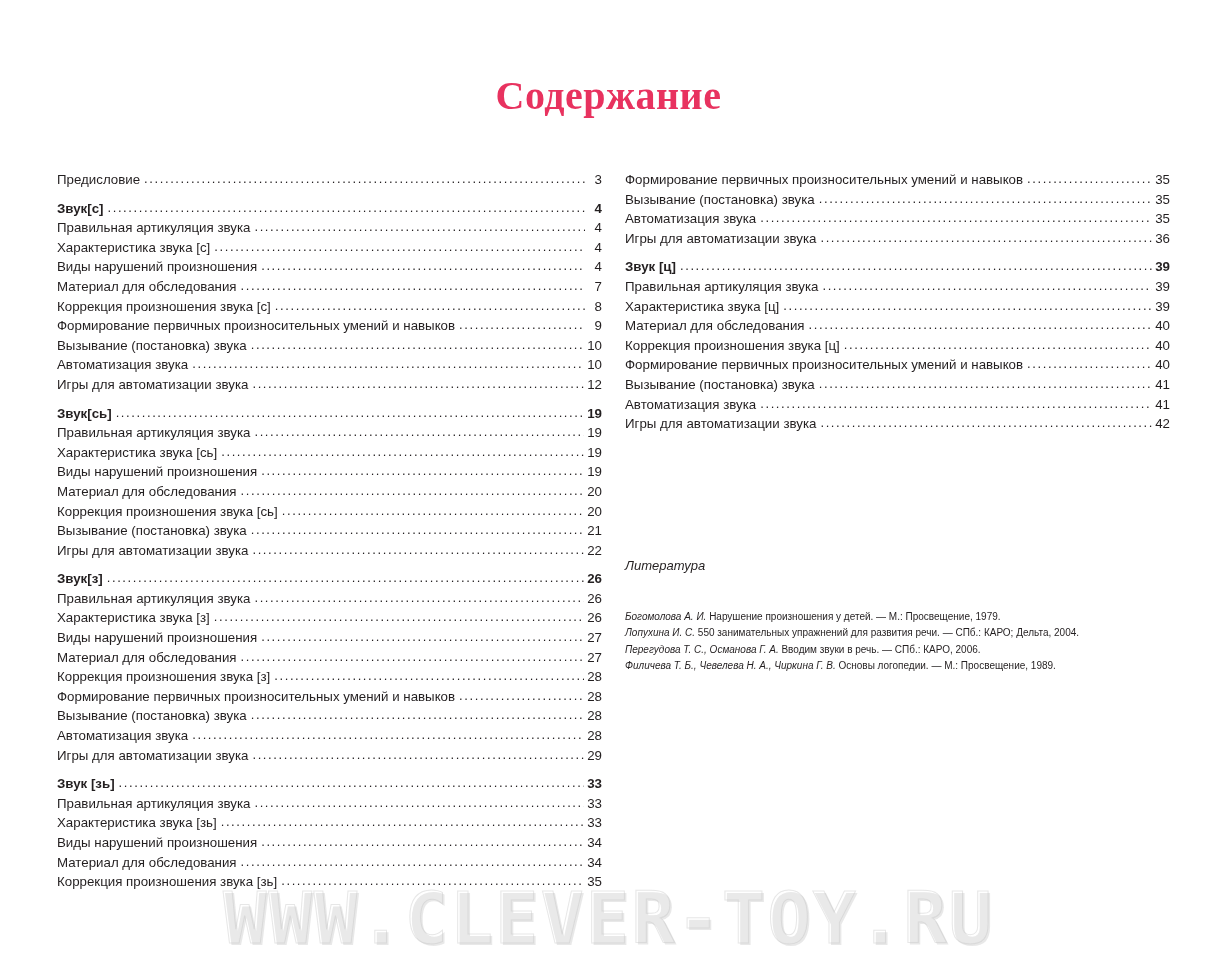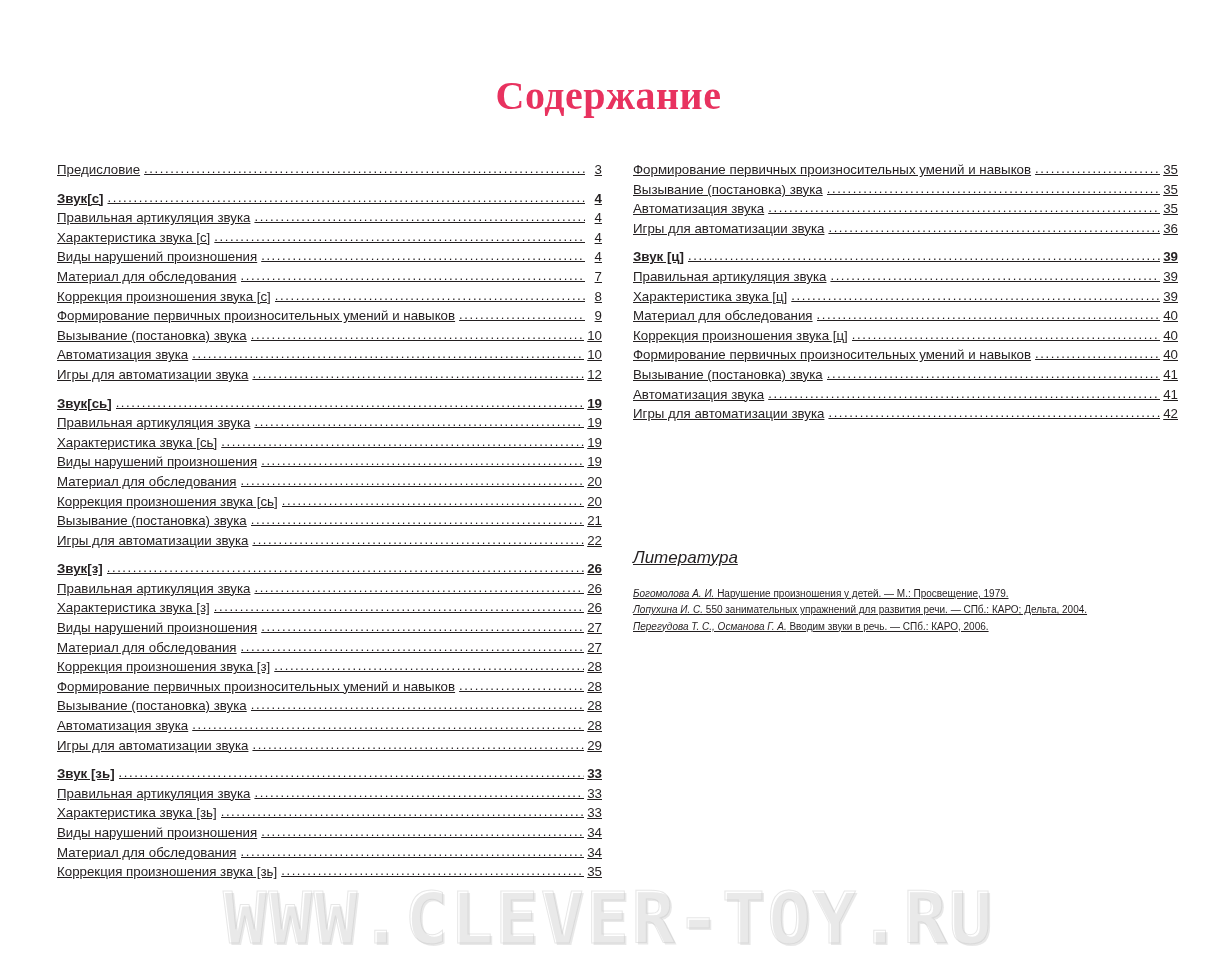--- a/index.html
+++ b/index.html
@@ -26,26 +26,25 @@
     color: #e8325f;
     font-weight: bold;
     font-size: 40px;
     letter-spacing: 0.5px;
     margin: 0;
     padding-top: 72px;
     font-family: "Liberation Serif", serif;
   }
   .columns {
     position: absolute;
-    top: 160px;
+    top: 170px;
     left: 0;
     width: 1217px;
     display: flex;
-    gap: 8px;
-    text-decoration: underline;
+    gap: 0px;
   }
   .col {
     box-sizing: border-box;
   }
   .col-left {
     width: 545px;
     margin-left: 57px;
   }
   .col-right {
     width: 545px;
@@ -80,23 +79,23 @@
     flex: 0 0 auto;
     padding-left: 3px;
     text-align: right;
     min-width: 14px;
   }
   .spacer-block {
     height: 124px;
   }
   .lit-title {
     font-style: italic;
-    font-size: 17px;
+    font-size: 13px;
     margin-top: 0;
-    margin-bottom: 18px;
+    margin-bottom: 36px;
   }
   .lit-item {
     font-size: 10px;
     line-height: 16.4px;
     white-space: nowrap;
   }
   .lit-item i {
     font-style: italic;
   }
   
@@ -376,20 +375,21 @@
         <div class="toc-row">
           <span class="label">Игры для автоматизации звука</span>
           <span class="leaders">........................................................................................................................................................................................................</span>
           <span class="page-num">42</span>
         </div>
         <div class="spacer-block"></div>
         <div class="lit-title">Литература</div>
         <div class="lit-item"><i>Богомолова А. И.</i><span> Нарушение произношения у детей. — М.: Просвещение, 1979.</span></div>
         <div class="lit-item"><i>Лопухина И. С.</i><span> 550 занимательных упражнений для развития речи. — СПб.: КАРО; Дельта, 2004.</span></div>
         <div class="lit-item"><i>Перегудова Т. С., Османова Г. А.</i><span> Вводим звуки в речь. — СПб.: КАРО, 2006.</span></div>
+        <div class="lit-item"><i>Филичева Т. Б., Чевелева Н. А., Чиркина Г. В.</i><span> Основы логопедии. — М.: Просвещение, 1989.</span></div>
       </div>
 
   </div>
 
   <div class="watermark">
     <div class="watermark-text">WWW.CLEVER-TOY.RU</div>
   </div>
 
 </div>
 

